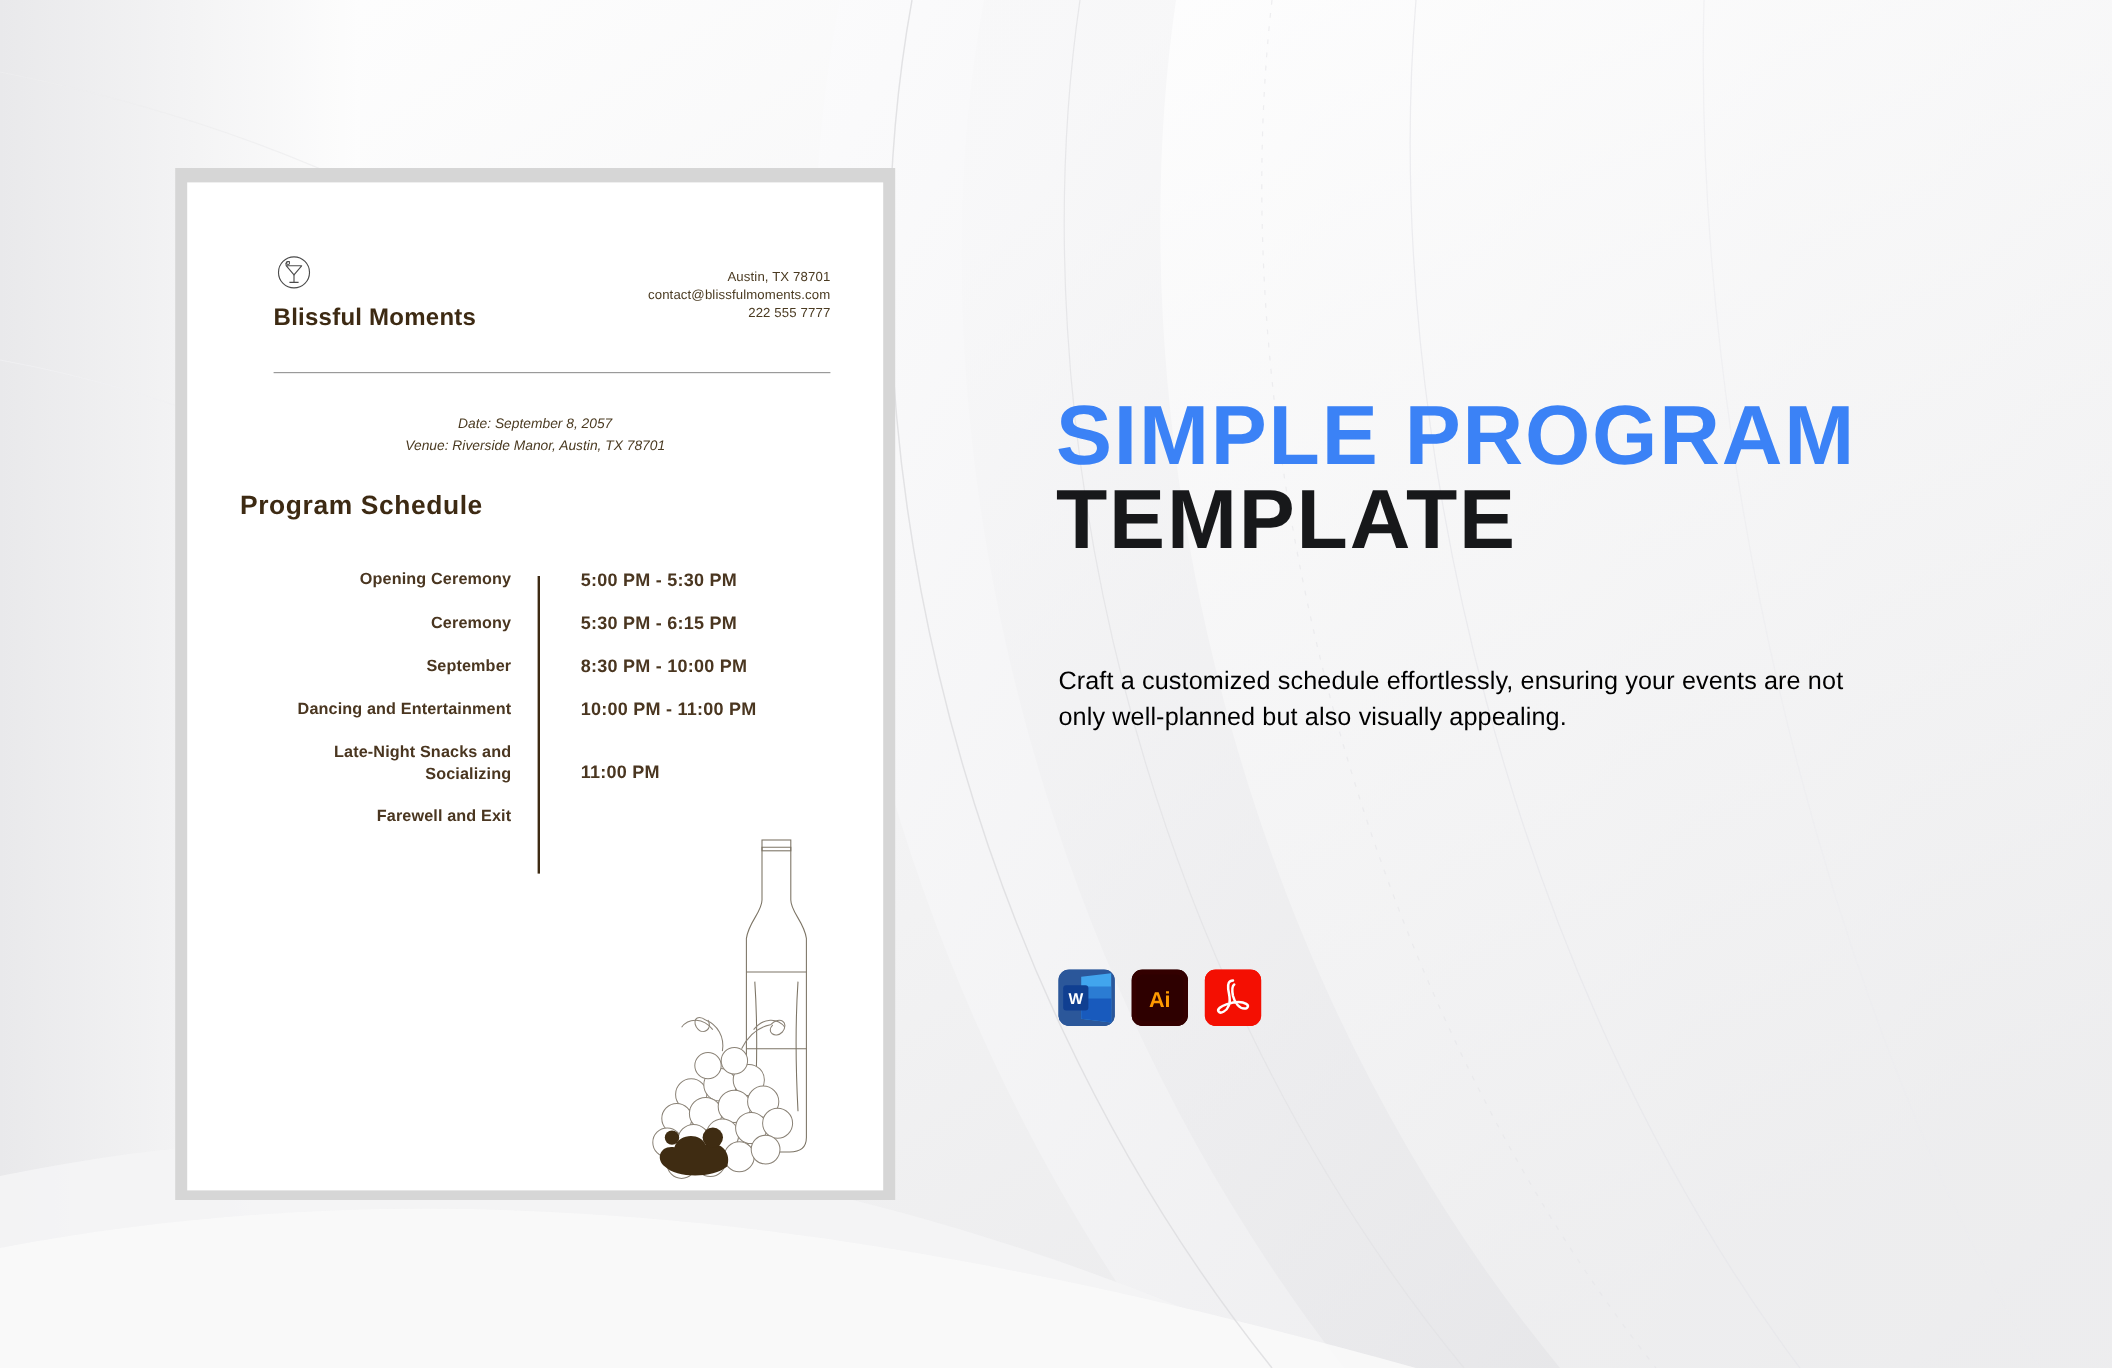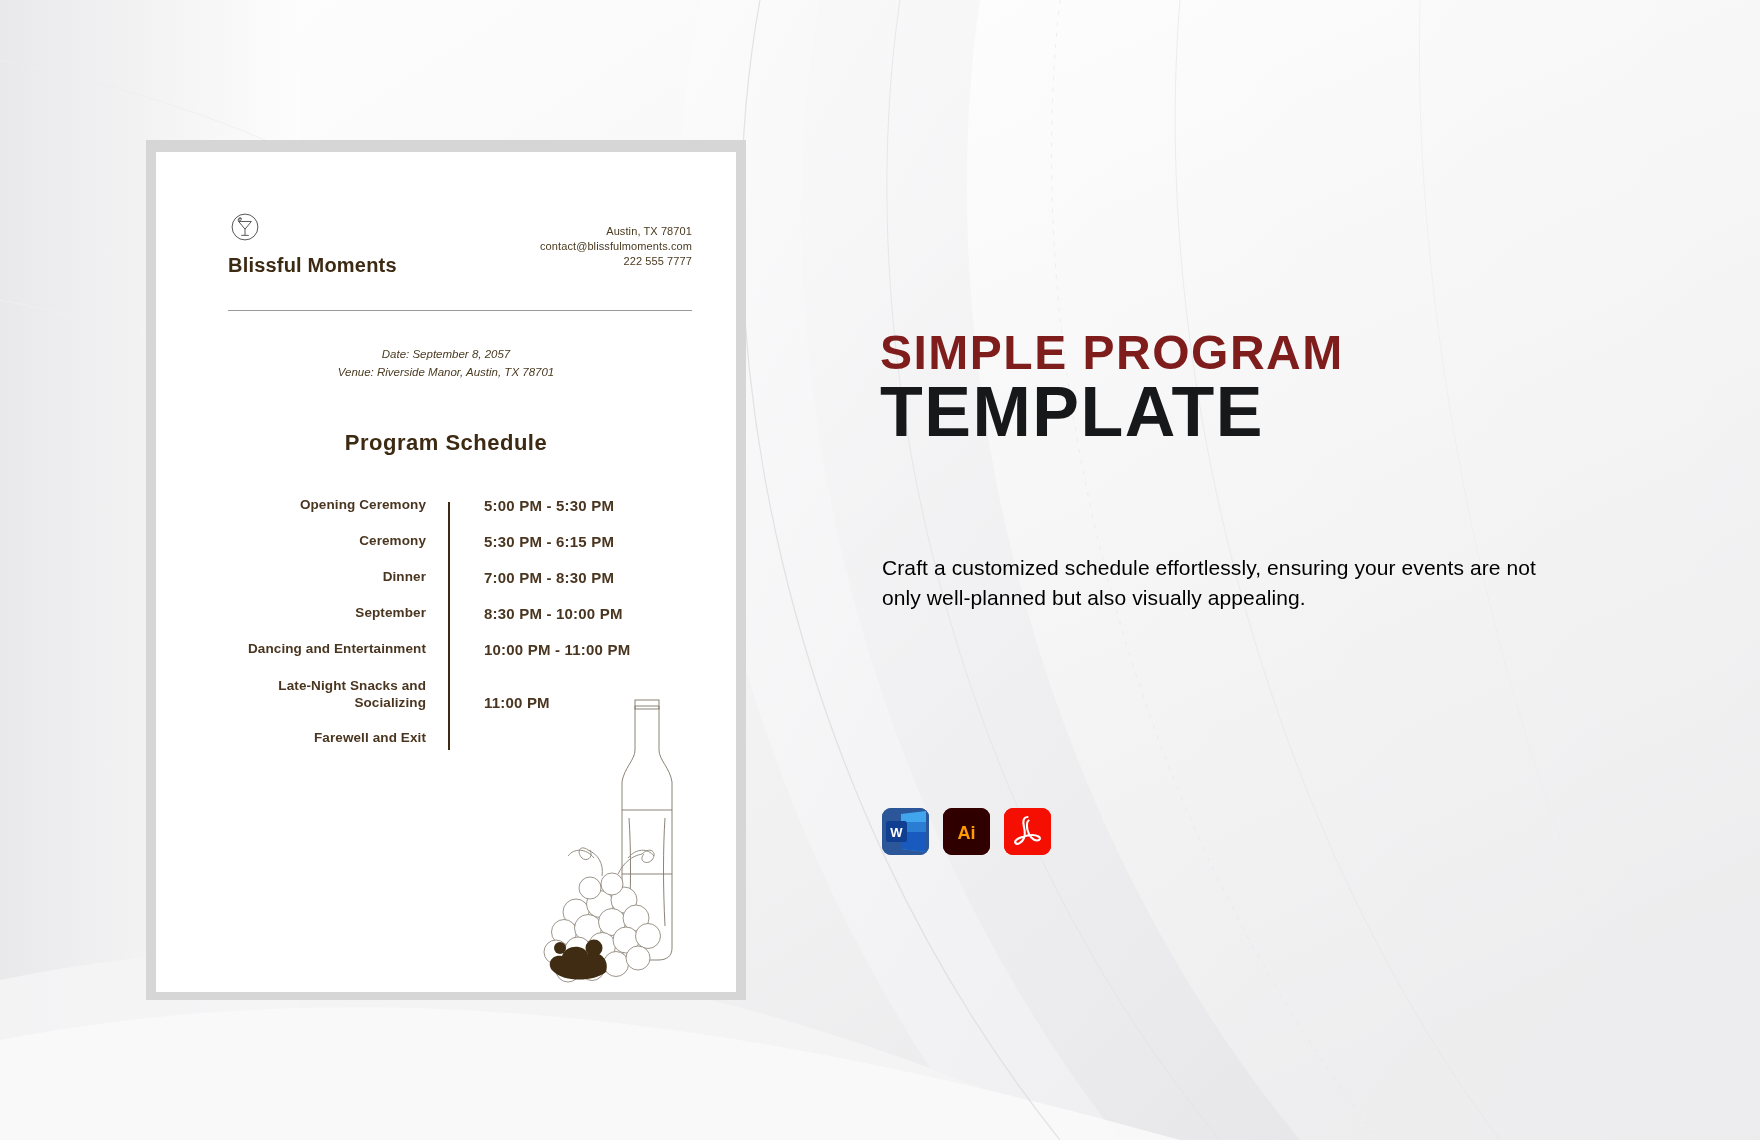--- a/index.html
+++ b/index.html
@@ -54,22 +54,22 @@
   }
 
   
   .meta {
     margin-top:48px;
     text-align:center;
     font-size:11.5px; color:#4a3a21; line-height:1.55;font-style:italic;
   }
 
   .prog-title {
-    margin-top:48px;
-    text-align:center;
+    margin-top:26px;
+    text-align:left;
     font-size:22px; font-weight:700; color:#3d2a13;
     letter-spacing:0.5px;
   }
 
   
   .sched {
     margin-top:40px;
     position:relative;
     padding-left:36px;
   }
@@ -118,22 +118,22 @@
     position:absolute;
     left:880px; top:0;
     width:760px; height:1140px;
   }
   .promo-title {
     position:absolute; left:0; top:330px;
     width:760px;
   }
   .promo-title .l1 {
     display:block;
-    font-size:48px; font-weight:800;
-    color:#7f1d1d;
+    font-size:70px; font-weight:800;
+    color:#3b82f6;
     letter-spacing:1.5px;
     line-height:0.97;
   }
   .promo-title .l2 {
     display:block;
     font-size:70px; font-weight:800;
     color:#17181a;
     letter-spacing:1.5px;
     line-height:1.0;
   }
@@ -248,24 +248,20 @@
     <div class="sched">
       <div class="sched-divider"></div>
 
       <div class="srow">
         <div class="srow-label">Opening Ceremony</div>
         <div class="srow-time">5:00 PM - 5:30 PM</div>
       </div>
       <div class="srow">
         <div class="srow-label">Ceremony</div>
         <div class="srow-time">5:30 PM - 6:15 PM</div>
-      </div>
-      <div class="srow">
-        <div class="srow-label">Dinner</div>
-        <div class="srow-time">7:00 PM - 8:30 PM</div>
       </div>
       <div class="srow">
         <div class="srow-label">September</div>
         <div class="srow-time">8:30 PM - 10:00 PM</div>
       </div>
       <div class="srow">
         <div class="srow-label">Dancing and Entertainment</div>
         <div class="srow-time">10:00 PM - 11:00 PM</div>
       </div>
       <div class="srow tall">

